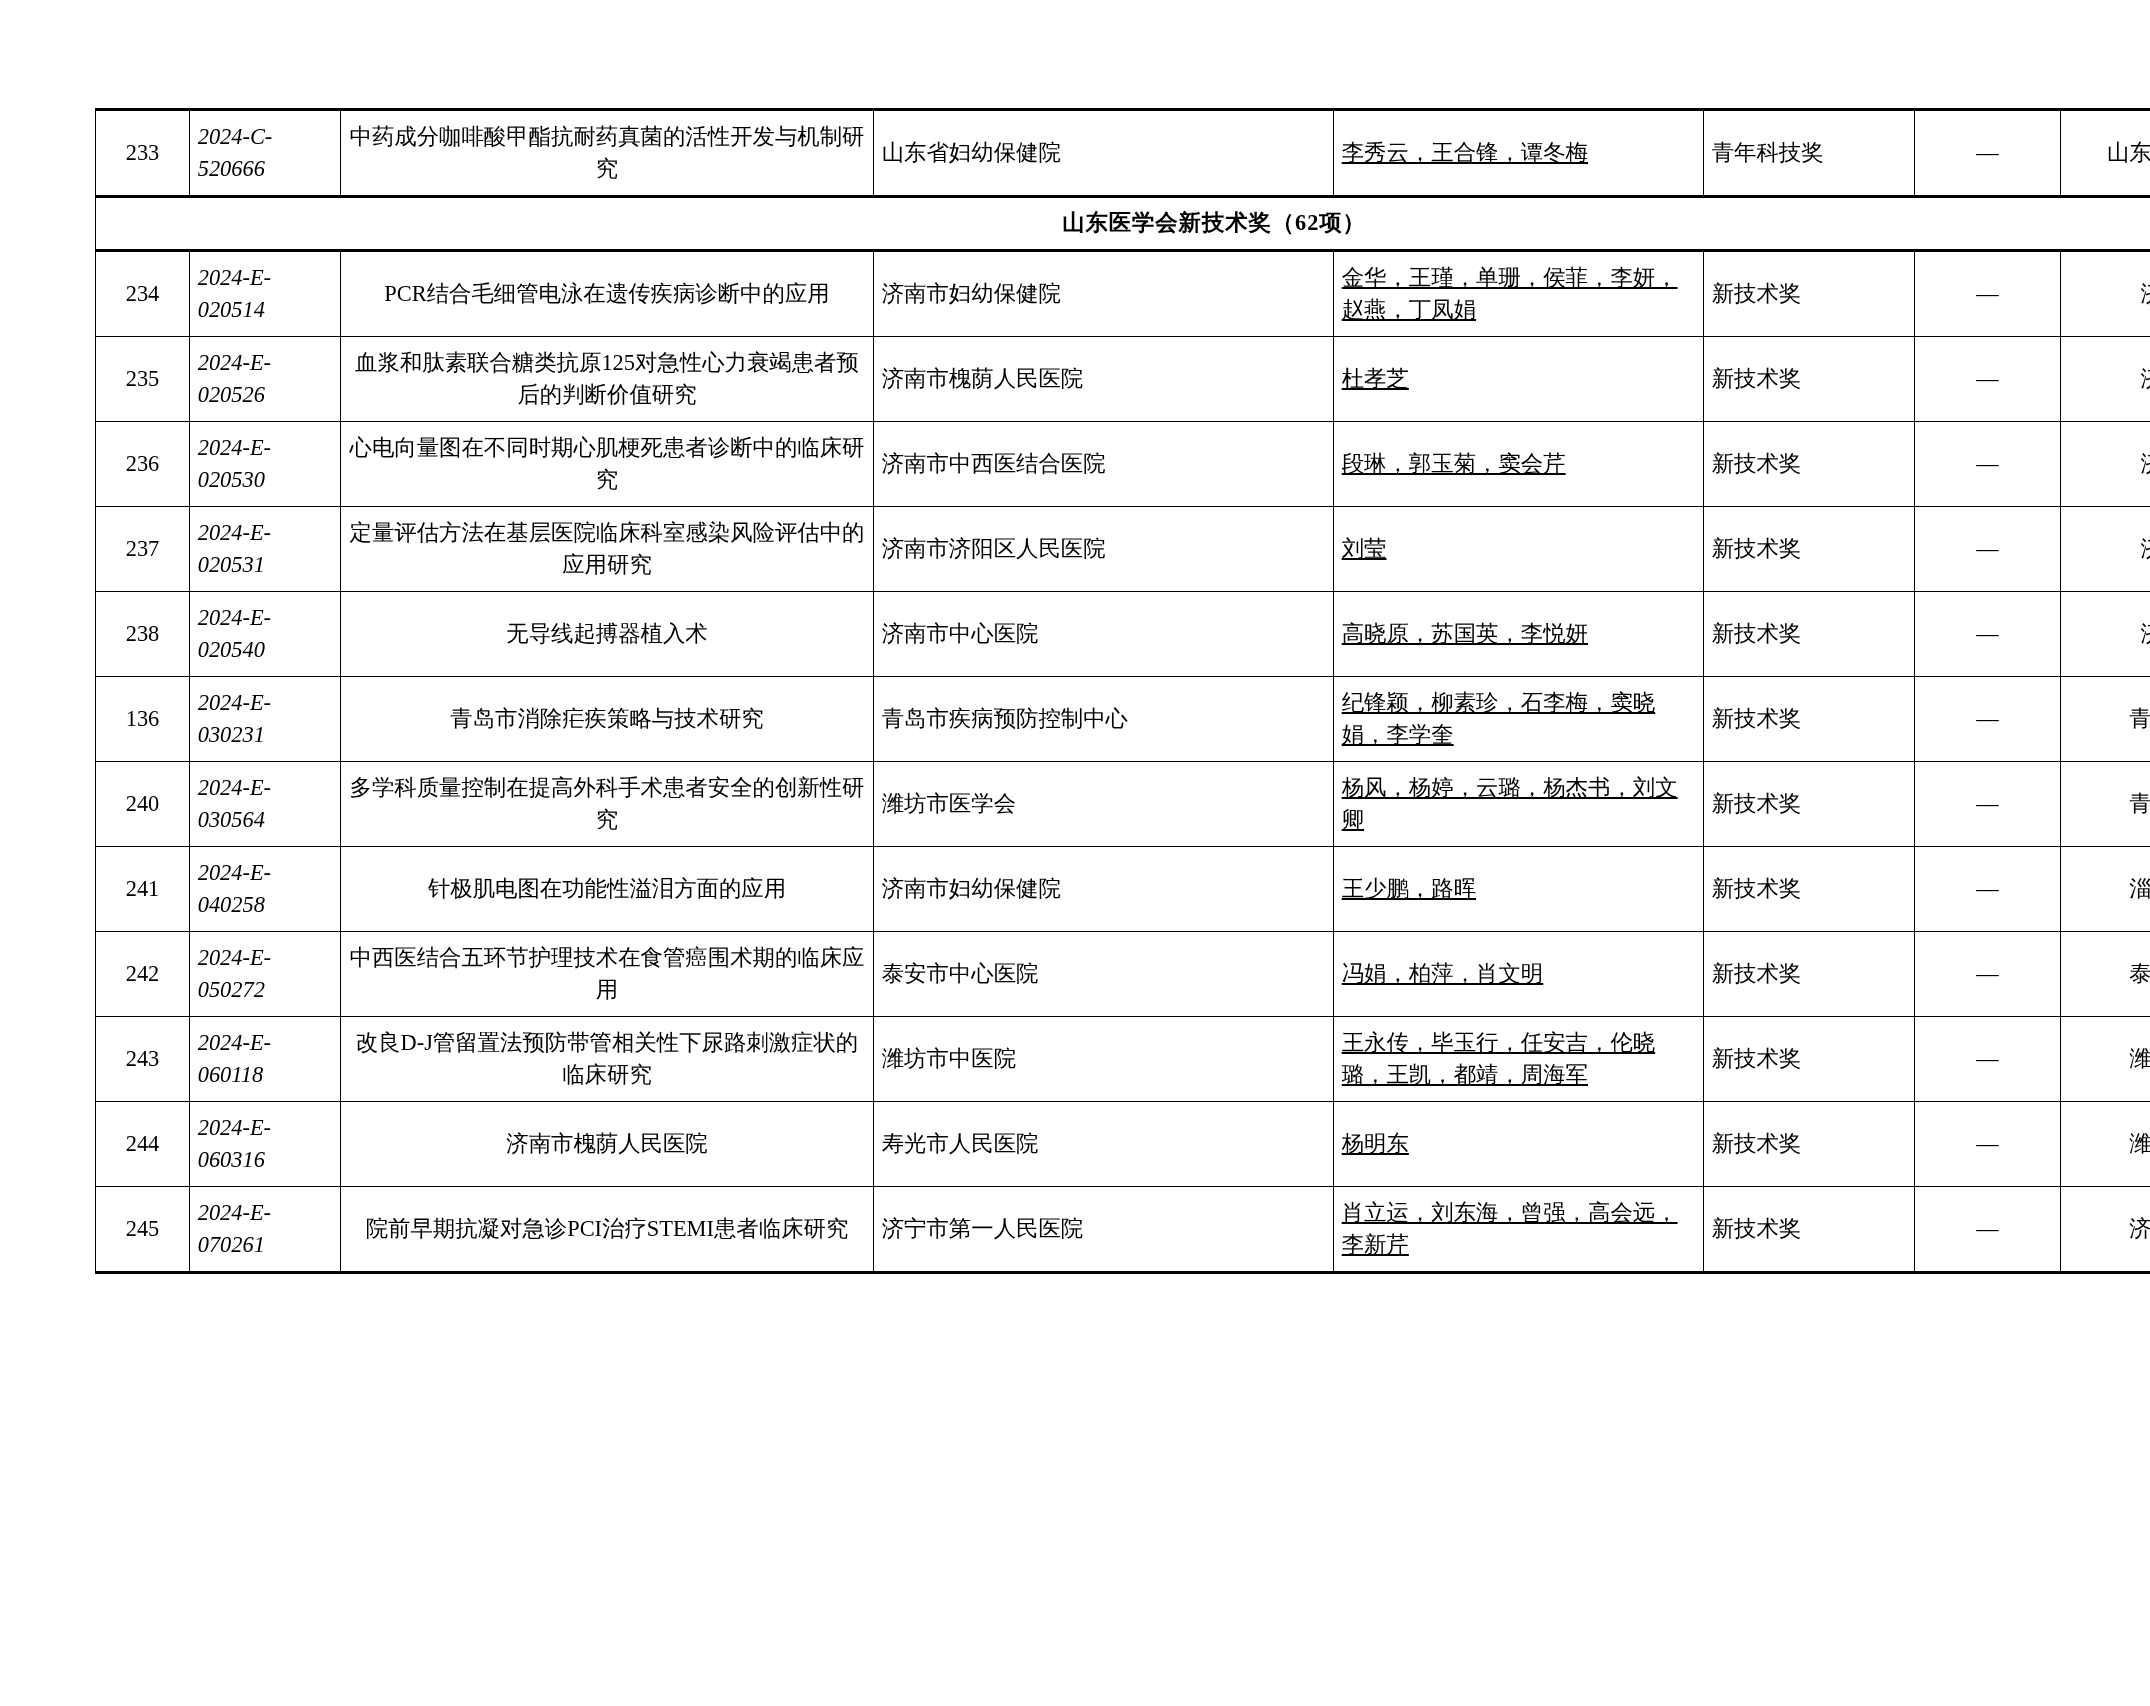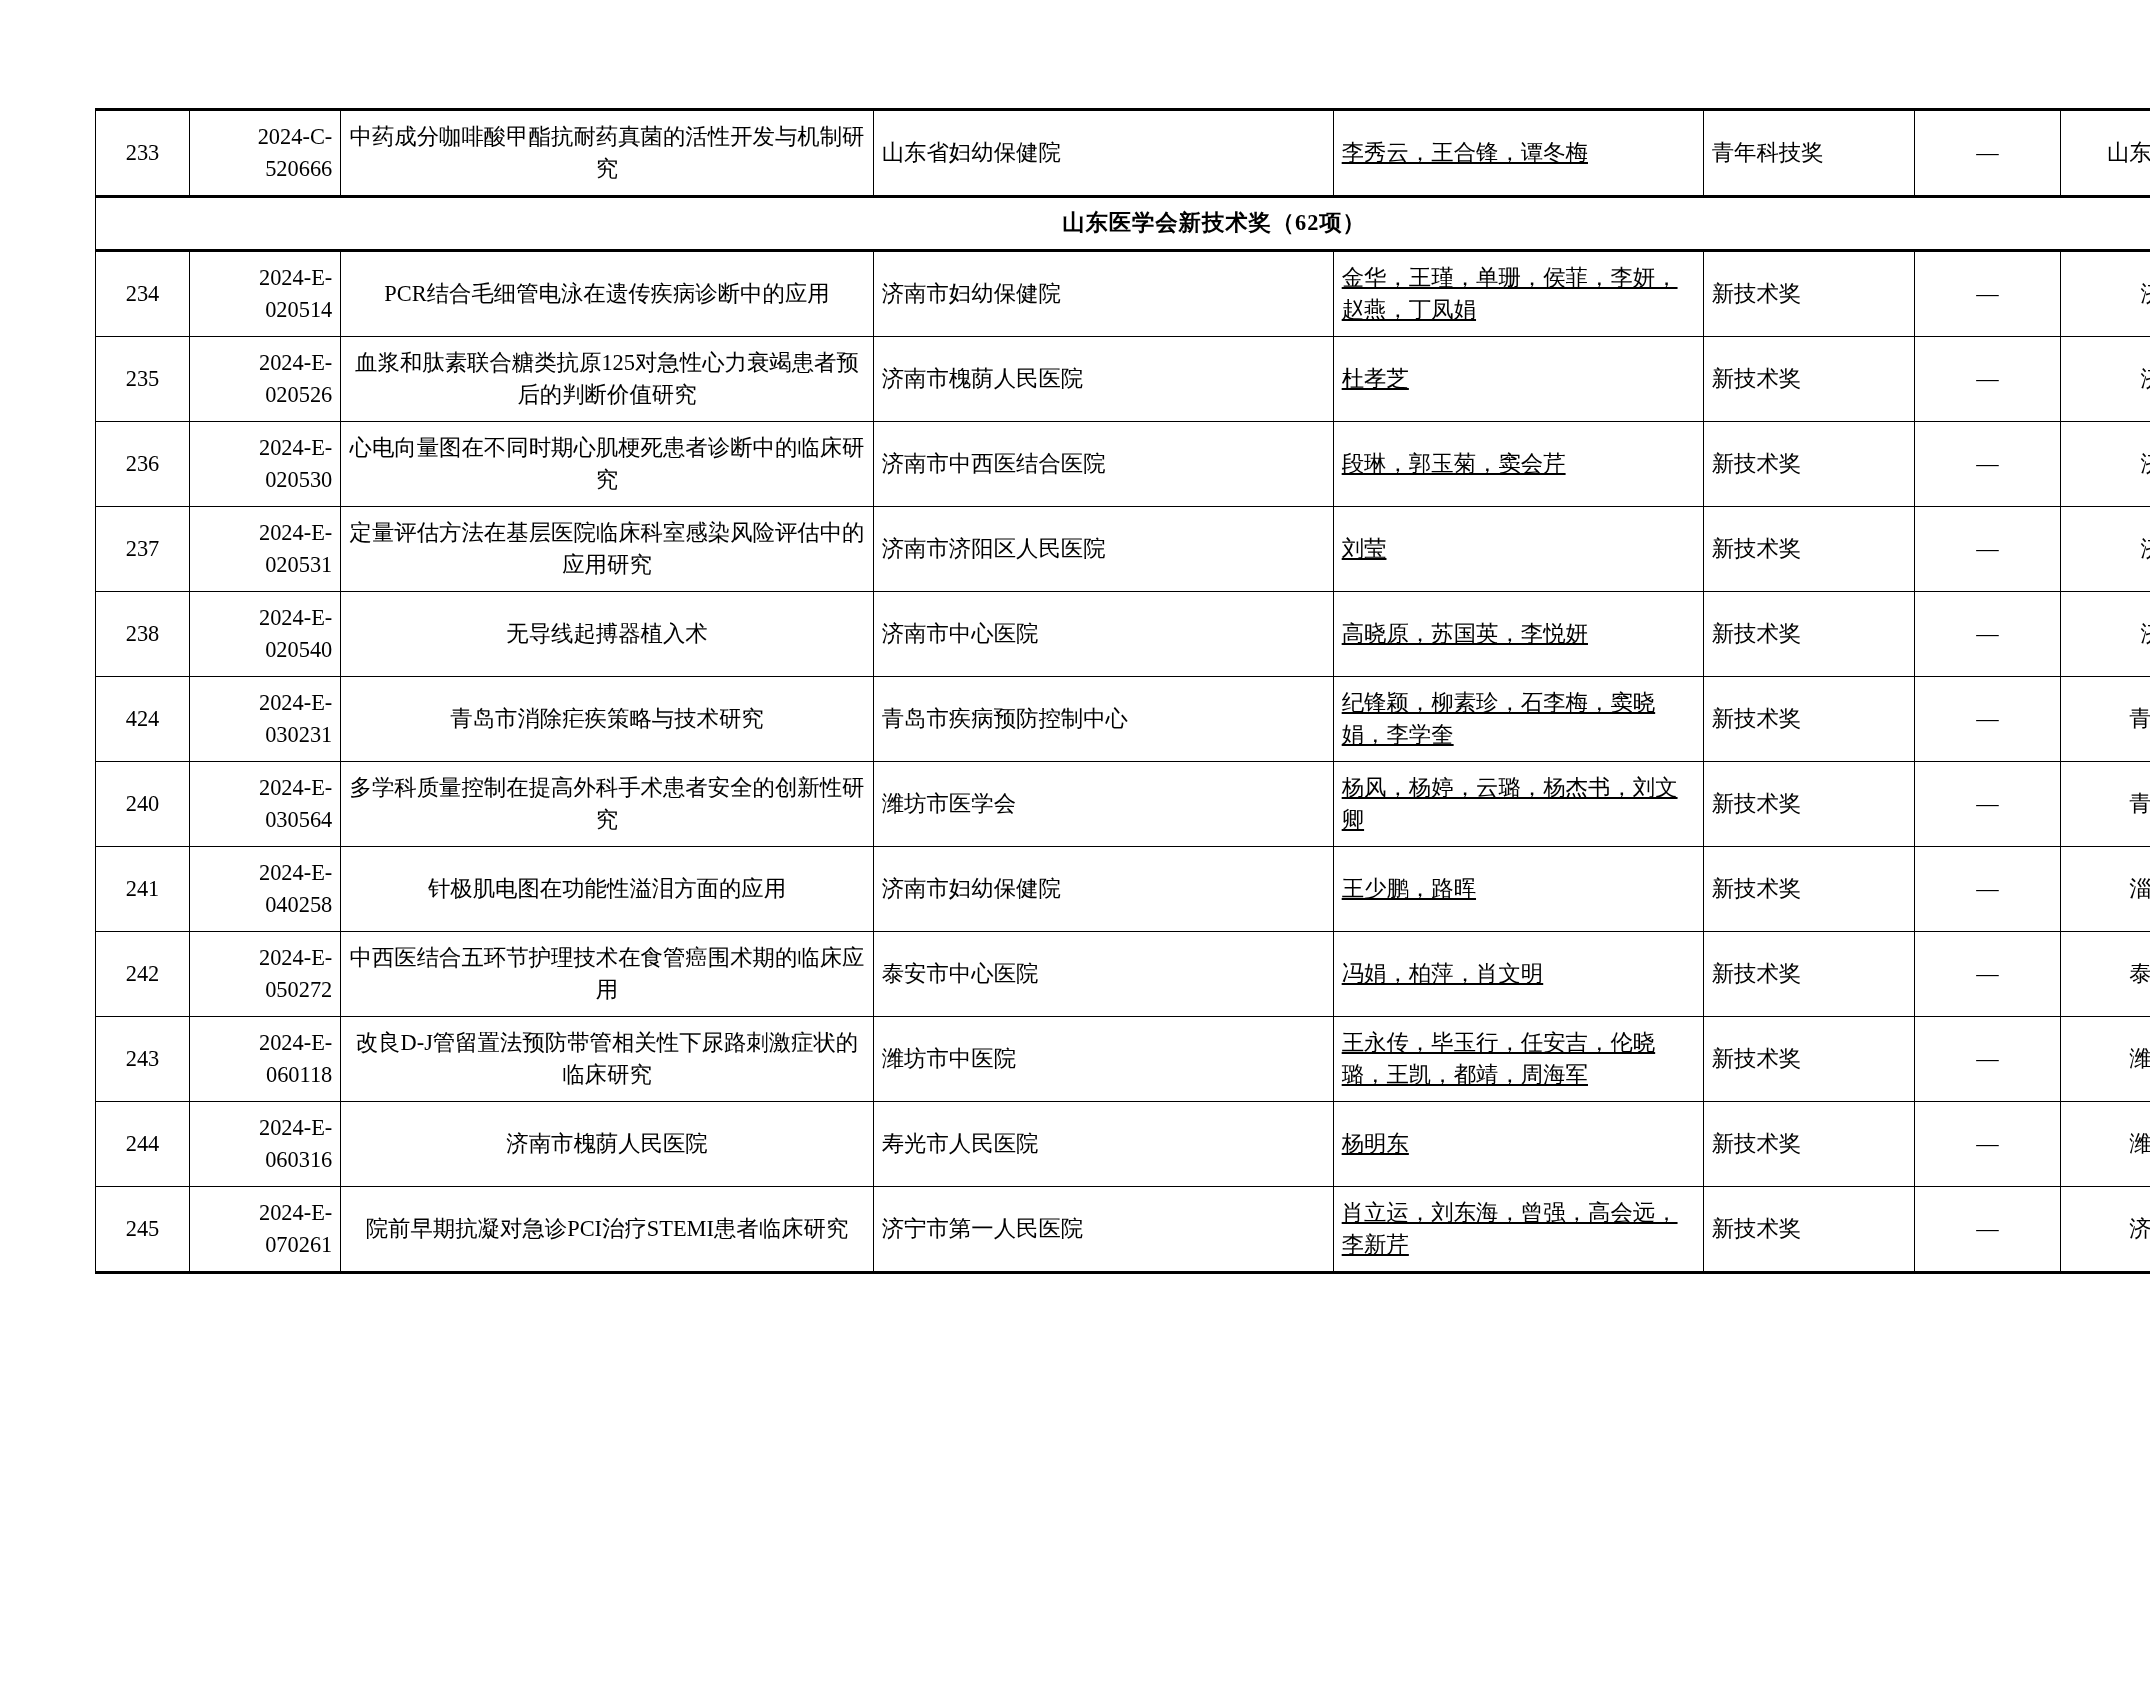--- a/index.html
+++ b/index.html
@@ -45,21 +45,21 @@
   col.c-index  { width: 94px; }
   col.c-code   { width: 151px; }
   col.c-title  { width: 533px; }
   col.c-org    { width: 460px; }
   col.c-people { width: 370px; }
   col.c-award  { width: 211px; }
   col.c-blank  { width: 146px; }
   col.c-rec    { width: 272px; }
 
   td.cell-index { text-align: center; }
-  td.cell-code  { text-align: right; line-height: 1.7; }
+  td.cell-code  { text-align: left; line-height: 1.7; font-style: italic; }
   td.cell-title { text-align: center; }
   td.cell-org   { text-align: left; }
   td.cell-people{ text-align: left; text-decoration: underline; }
   td.cell-award { text-align: left; }
   td.cell-blank { text-align: center; }
   td.cell-rec   { text-align: center; }
 
   td.section-header {
     text-align: center;
     font-size: 27px;
@@ -160,21 +160,21 @@
             <span class="code-line">020540</span>
           </td>
           <td class="cell-title">无导线起搏器植入术</td>
           <td class="cell-org">济南市中心医院</td>
           <td class="cell-people">高晓原，苏国英，李悦妍</td>
           <td class="cell-award">新技术奖</td>
           <td class="cell-blank">—</td>
           <td class="cell-rec">济南医学会</td>
         </tr>
         <tr>
-          <td class="cell-index">424</td>
+          <td class="cell-index">136</td>
           <td class="cell-code">
             <span class="code-line">2024-E-</span>
             <span class="code-line">030231</span>
           </td>
           <td class="cell-title">青岛市消除疟疾策略与技术研究</td>
           <td class="cell-org">青岛市疾病预防控制中心</td>
           <td class="cell-people">纪锋颖，柳素珍，石李梅，窦晓娟，李学奎</td>
           <td class="cell-award">新技术奖</td>
           <td class="cell-blank">—</td>
           <td class="cell-rec">青岛市医学会</td>

